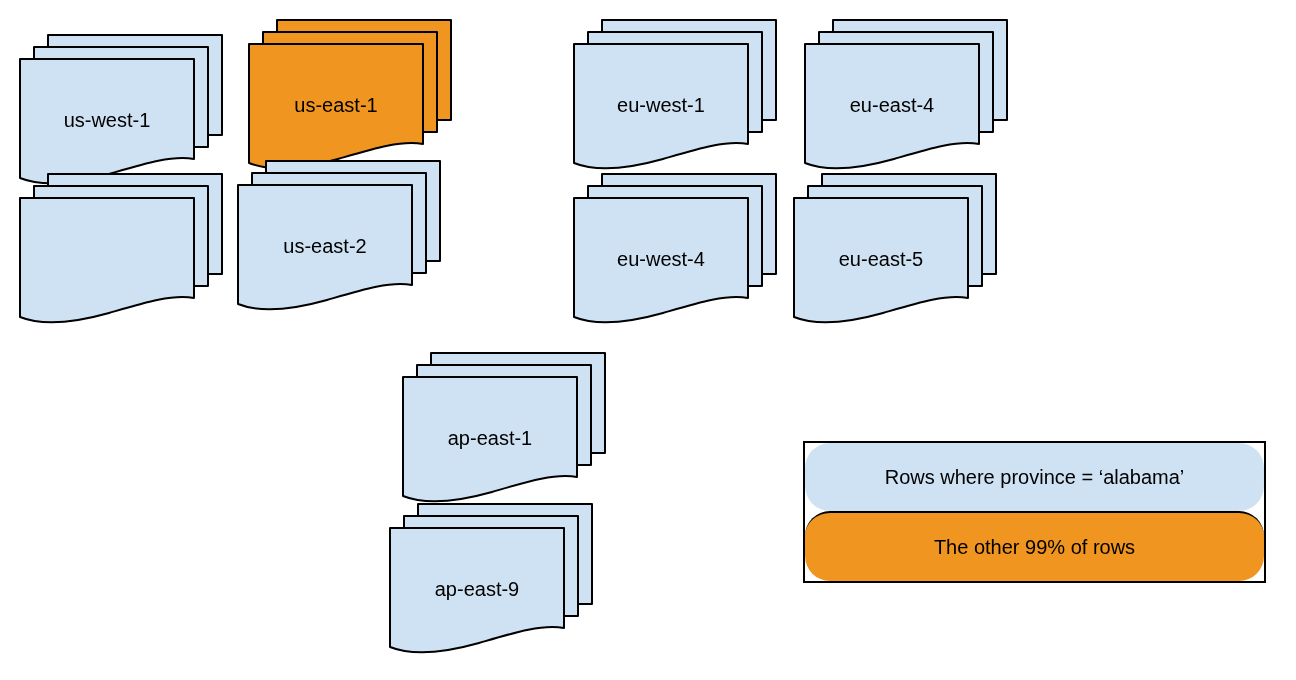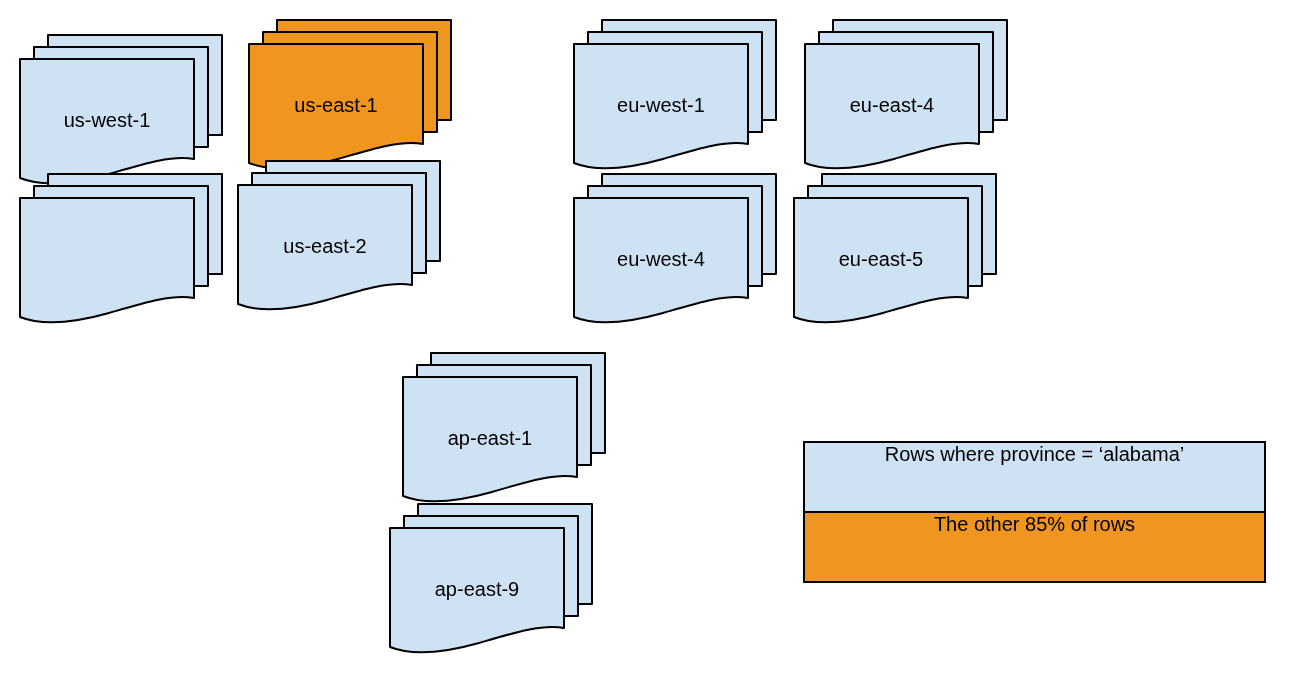--- a/index.html
+++ b/index.html
@@ -58,23 +58,25 @@
     width: 463px;
     height: 142px;
     border: 2px solid var(--stroke-color, #000000);
     box-sizing: border-box;
     display: flex;
     flex-direction: column;
   }
   .legend-row {
     flex: 1;
     display: flex;
+    align-items: center;
     justify-content: center;
     font-size: 20px;
     white-space: nowrap;
+    border-radius: 25px;
   }
   .legend-row.region-color {
     background: var(--region-fill, #cfe2f3);
   }
   .legend-row.highlight-color {
     background: var(--highlight-fill, #f0951f);
     border-top: 2px solid var(--stroke-color, #000000);
   }
 </style>
 </head>
@@ -162,17 +164,17 @@
     </svg>
     <div class="stack-label">ap-east-9</div>
   </div>
     </div>
 
   <div class="legend">
     <div class="legend-row region-color">
       <span>Rows where province = ‘alabama’</span>
     </div>
     <div class="legend-row highlight-color">
-      <span>The other 85% of rows</span>
+      <span>The other 99% of rows</span>
     </div>
   </div>
 
 </div>
 
 </body></html>

